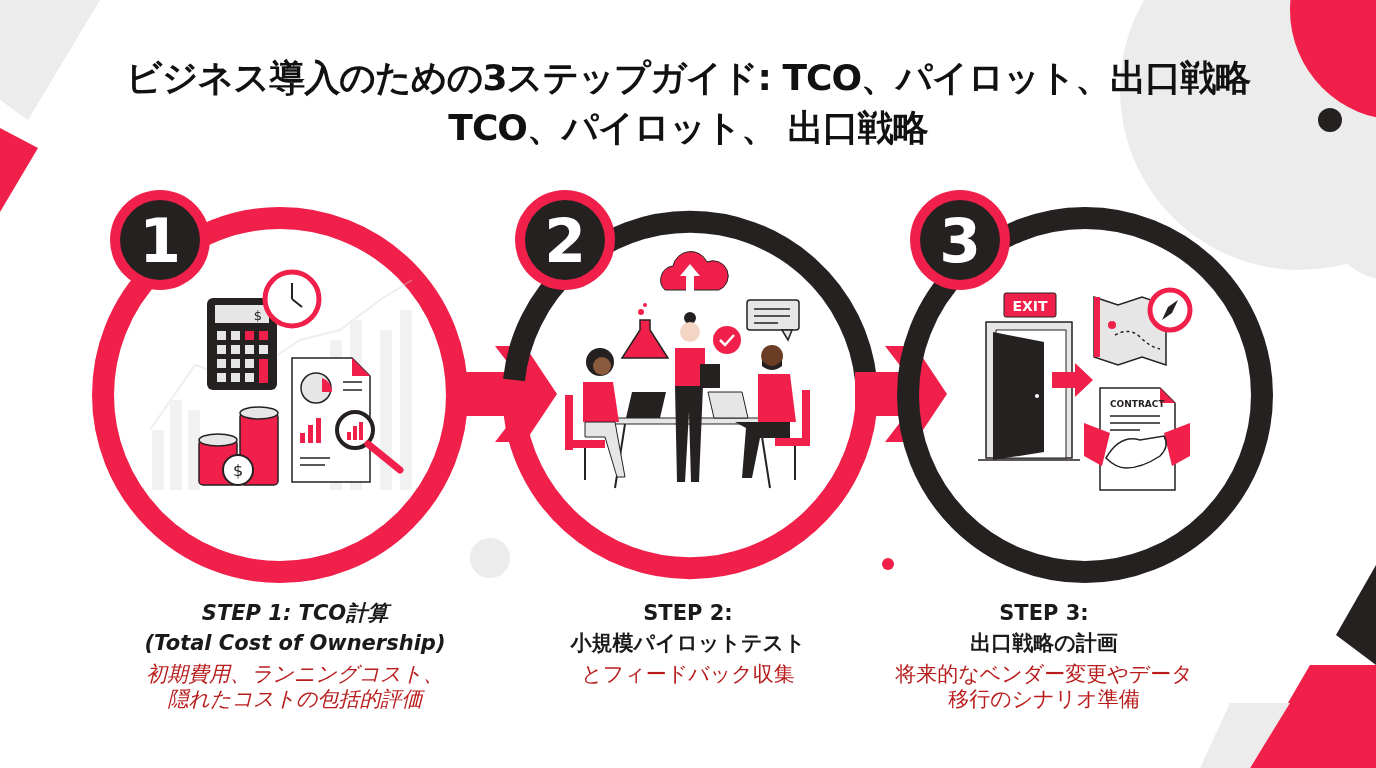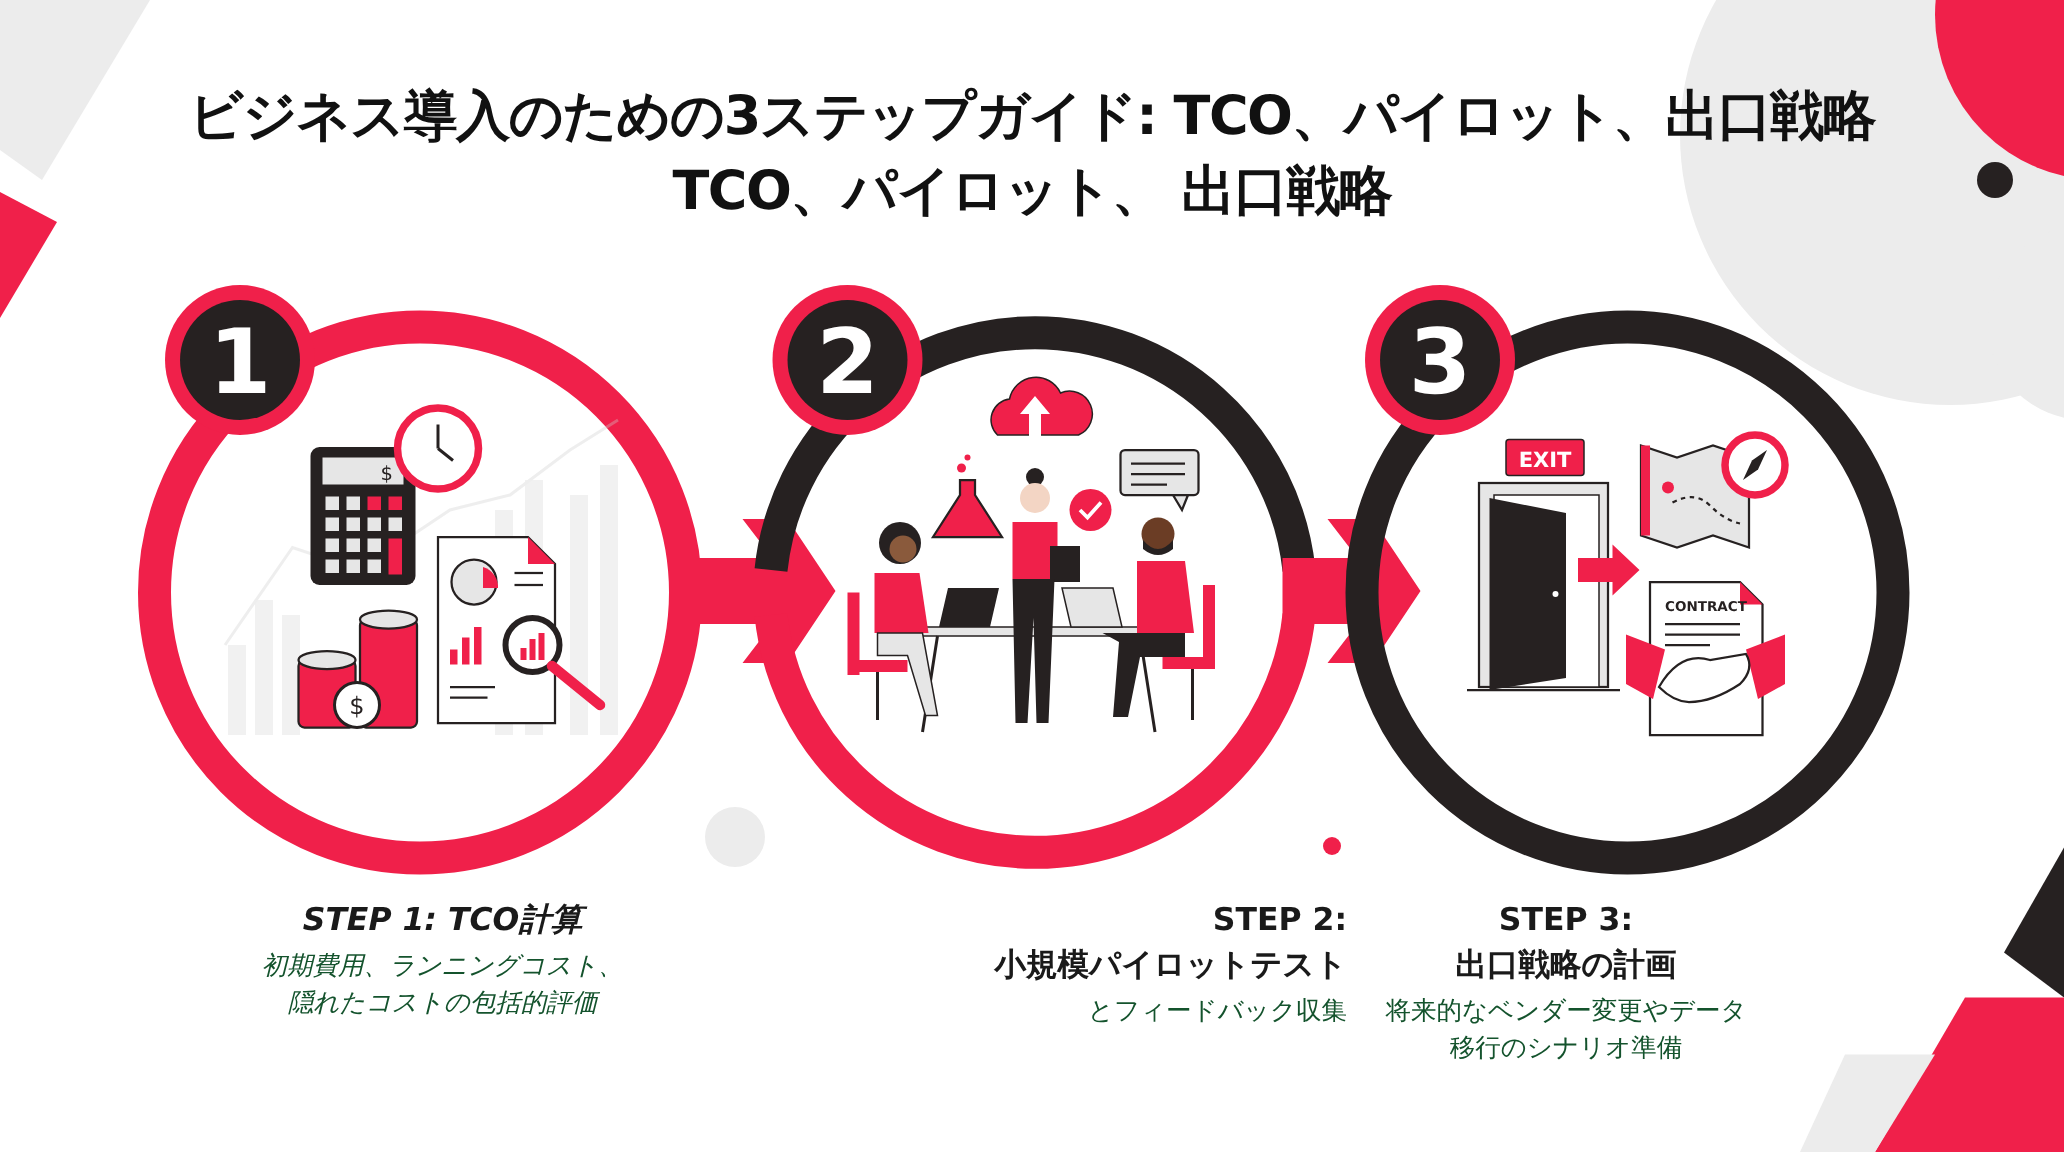--- a/index.html
+++ b/index.html
@@ -12,21 +12,21 @@
     .bg { position: absolute; inset: 0; }
     .title {
       position: absolute; left: 0; width: 1376px; text-align: center;
       font-weight: 900; font-size: 36px; line-height: 48px; letter-spacing: -1px;
       color: #111;
     }
     .title.l1 { top: 54px; }
     .title.l2 { top: 104px; text-align: center; }
     .step-text { position: absolute; width: 400px; text-align: center; }
     .step-head { font-weight: 700; font-size: 21px; line-height: 30px; color: #1a1a1a; }
-    .step-desc { font-size: 17px; line-height: 25px; color: #14532d; margin-top: 4px; }
+    .step-desc { font-size: 21px; line-height: 25px; color: #b91c1c; margin-top: 4px; }
     svg text { font-family: "DejaVu Sans", "Liberation Sans", sans-serif; }
   </style>
 </head>
 <body>
 
 <svg class="bg" width="1376" height="768" viewBox="0 0 1376 768">
   <polygon points="0,0 100,0 28,120 0,100" fill="#ececec"></polygon>
   <polygon points="0,128 38,148 0,212" fill="#f0204a"></polygon>
   <circle cx="1300" cy="90" r="180" fill="#ececec"></circle>
   <circle cx="1400" cy="10" r="110" fill="#f0204a"></circle>
@@ -250,27 +250,28 @@
   </g>
   <g>
     <circle cx="960" cy="240" r="50" fill="#f0204a"></circle>
     <circle cx="960" cy="240" r="40" fill="#262121"></circle>
     <text x="960" y="262" font-size="60" font-weight="bold" text-anchor="middle" fill="#fff">3</text>
   </g>
 </svg>
 
 <div class="step-text" style="left:95px; top:598px;font-style:italic;">
   <div class="step-head">STEP 1: TCO計算</div>
+  <div class="step-head">(Total Cost of Ownership)</div>
   <div class="step-desc">
     <div>初期費用、ランニングコスト、</div>
     <div>隠れたコストの包括的評価</div>
   </div>
 </div>
 
-<div class="step-text" style="left:498px; top:598px;text-align:right;">
+<div class="step-text" style="left:488px; top:598px;">
   <div class="step-head">STEP 2:</div>
   <div class="step-head">小規模パイロットテスト</div>
   <div class="step-desc">
     <div>とフィードバック収集</div>
   </div>
 </div>
 
 <div class="step-text" style="left:844px; top:598px;">
   <div class="step-head">STEP 3:</div>
   <div class="step-head">出口戦略の計画</div>

